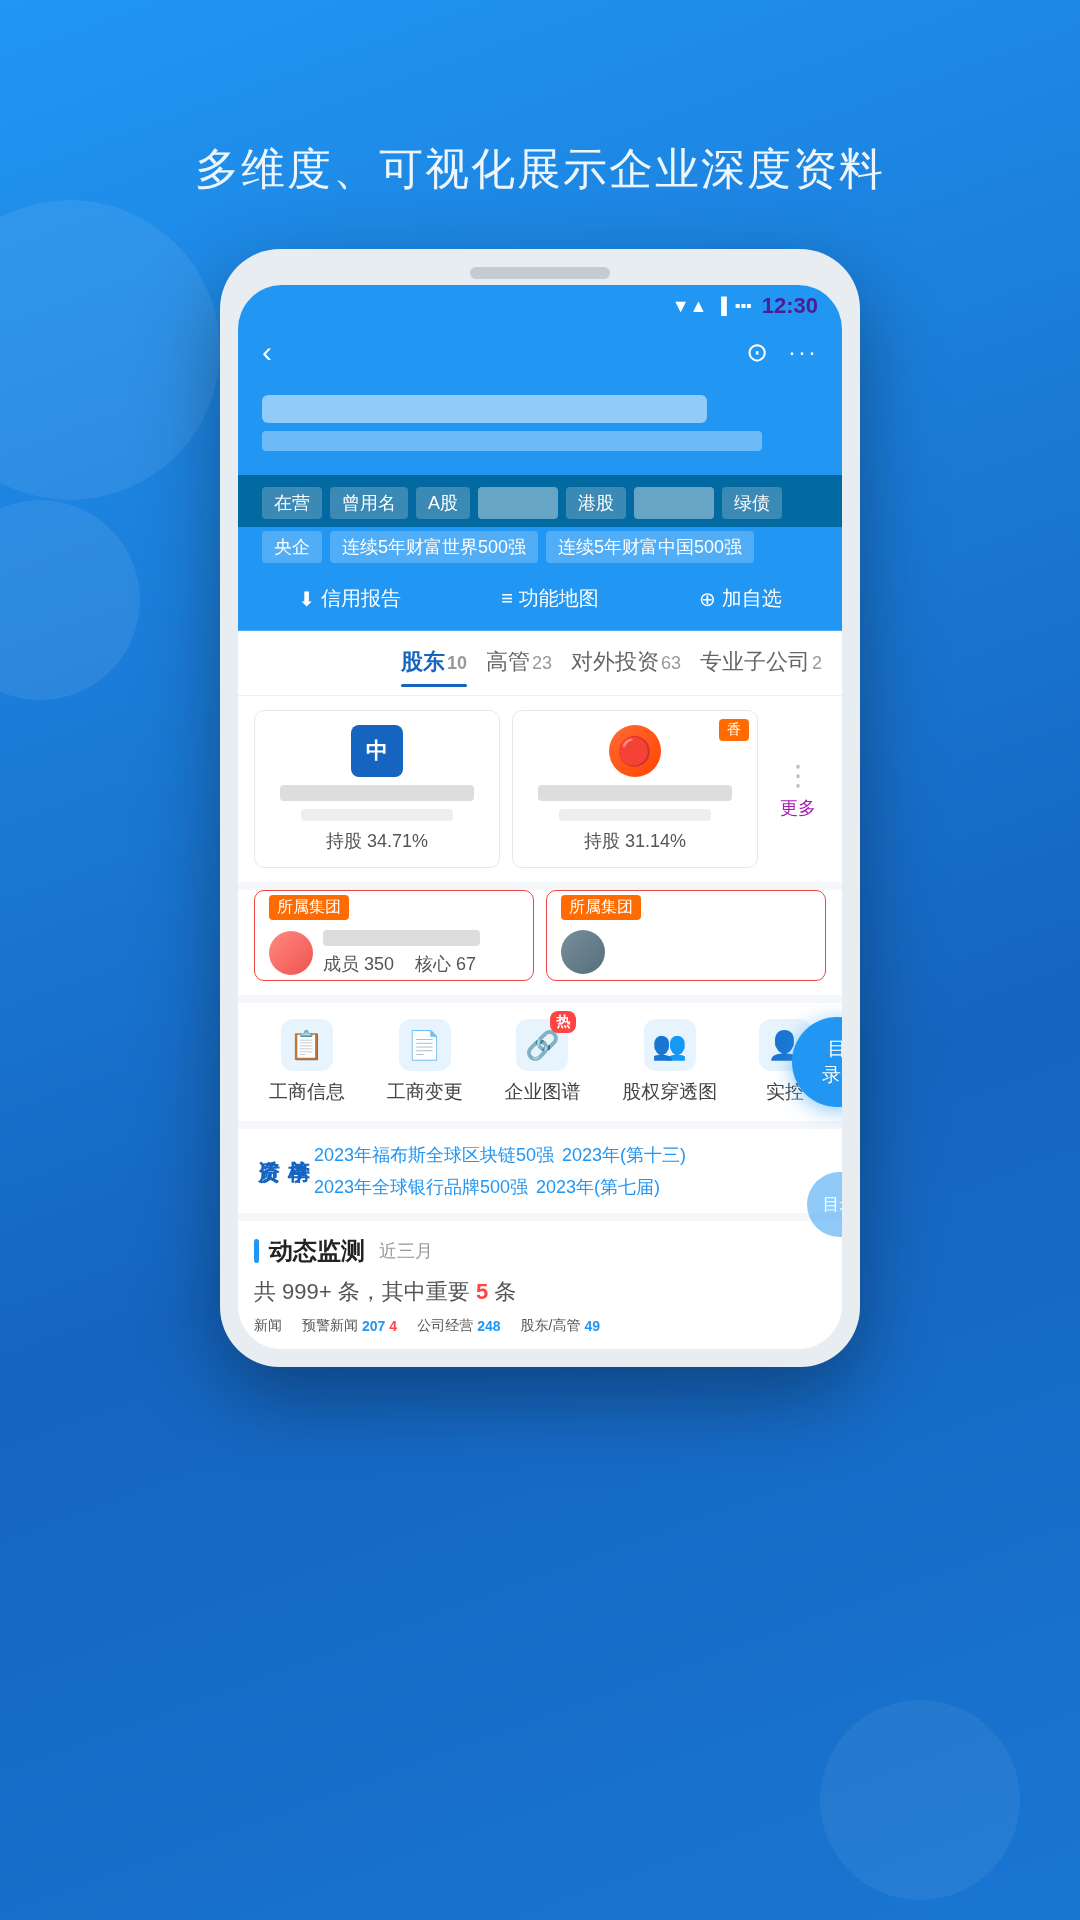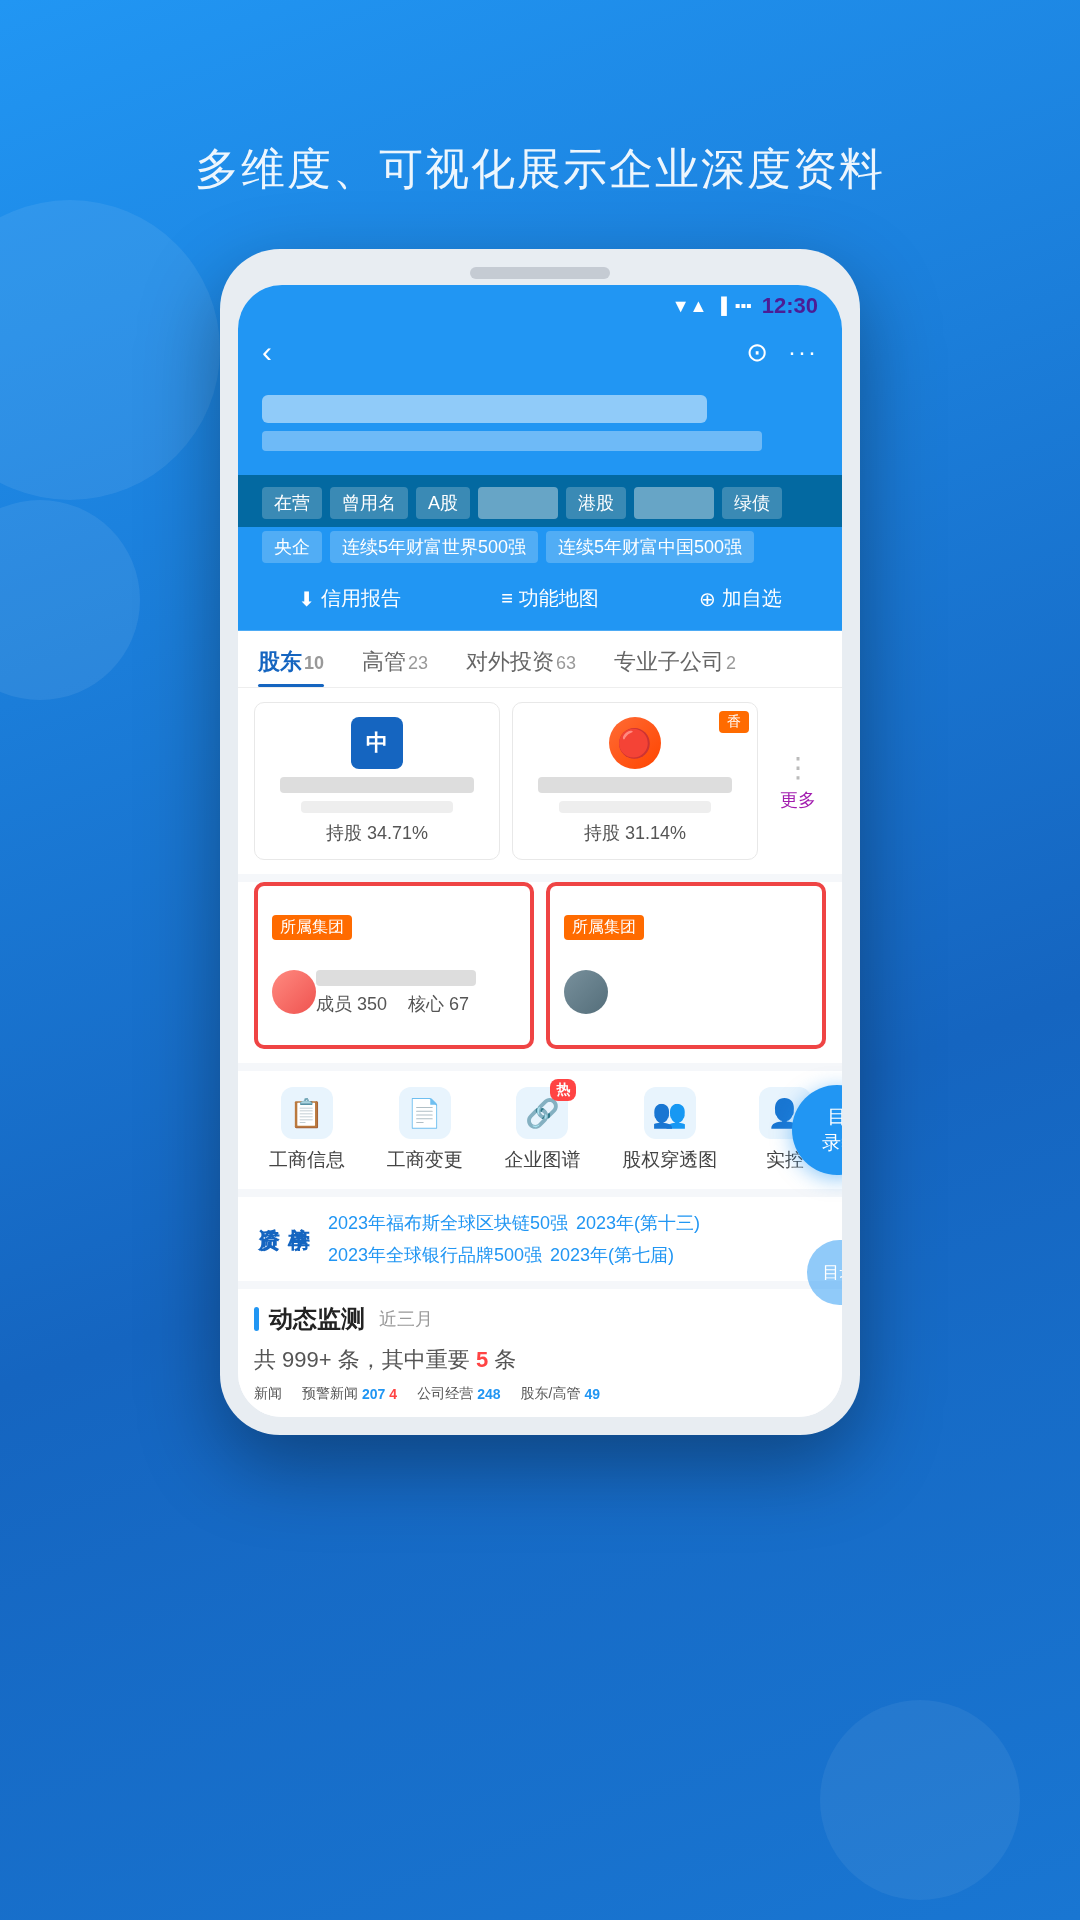--- a/index.html
+++ b/index.html
@@ -186,23 +186,24 @@
 
     
     .main-content {
       background: #f5f7fa;
     }
 
     
     .tabs-row {
       background: white;
       display: flex;
-      padding: 16px 20px 0;
+      padding: 16px 20px 8px;
       border-bottom: 1px solid #eee;
-      gap: 38px;
+      gap: 19px;
+      justify-content: flex-end;
     }
     .tab-item {
       font-size: 22px;
       color: #666;
       padding-bottom: 10px;
       position: relative;
       cursor: pointer;
     }
     .tab-item.active {
       color: #1565c0;
@@ -292,37 +293,37 @@
 
     
     .group-row {
       display: flex;
       gap: 12px;
       padding: 0 16px 14px;
       background: white;
     }
     .group-card {
       flex: 1;
-      border: 4px solid #ef4444;
+      border: 1px solid #ef4444;
       border-radius: 10px;
-      padding: 29px 14px;
+      padding: 4px 14px;
     }
     .group-tag {
       background: #ff6b00;
       color: white;
       font-size: 16px;
       padding: 2px 8px;
       border-radius: 4px;
       display: inline-block;
       margin-bottom: 10px;
     }
     .group-inner {
       display: flex;
-      align-items: flex-start;
-      margin-top: 20px;
+      align-items: center;
+      gap: 10px;
     }
     .group-avatar-red {
       background: linear-gradient(135deg, #ff8a80, #ef5350);
       width: 44px;
       height: 44px;
       border-radius: 50%;
     }
     .group-avatar-gray {
       background: linear-gradient(135deg, #78909c, #546e7a);
       width: 44px;
@@ -649,21 +650,21 @@
           <div class="float-btn" style="position:absolute;right:-40px;top:50%;transform:translateY(-50%);">
             <span>目</span>
             <span>录≡</span>
           </div>
           <div style="position:absolute;right:-30px;top:calc(50% + 110px);width:65px;height:65px;background:rgba(33,150,243,0.5);border-radius:50%;display:flex;align-items:center;justify-content:center;color:white;font-size:17px;">
             <span>目录</span>
           </div>
         </div>
 
         <div class="bangdan-section">
-          <div style="display:flex;gap:14px;">
+          <div style="display:flex;">
             <div style="writing-mode:vertical-rl;text-orientation:mixed;">
               <span class="bangdan-title">榜单<br>资质</span>
             </div>
             <div class="bangdan-links">
               <span class="bangdan-link">2023年福布斯全球区块链50强</span>
               <span class="bangdan-link">2023年(第十三)</span>
               <span class="bangdan-link">2023年全球银行品牌500强</span>
               <span class="bangdan-link">2023年(第七届)</span>
             </div>
           </div>

